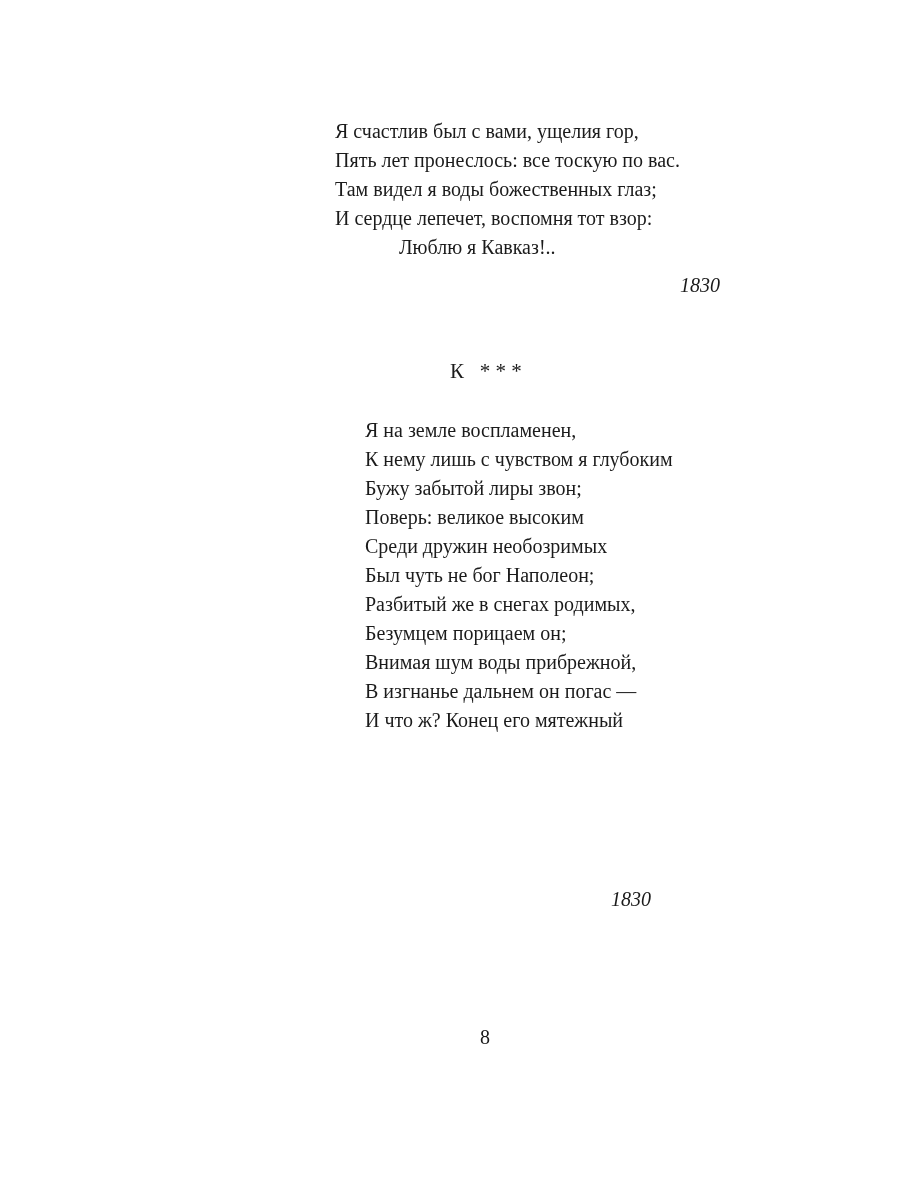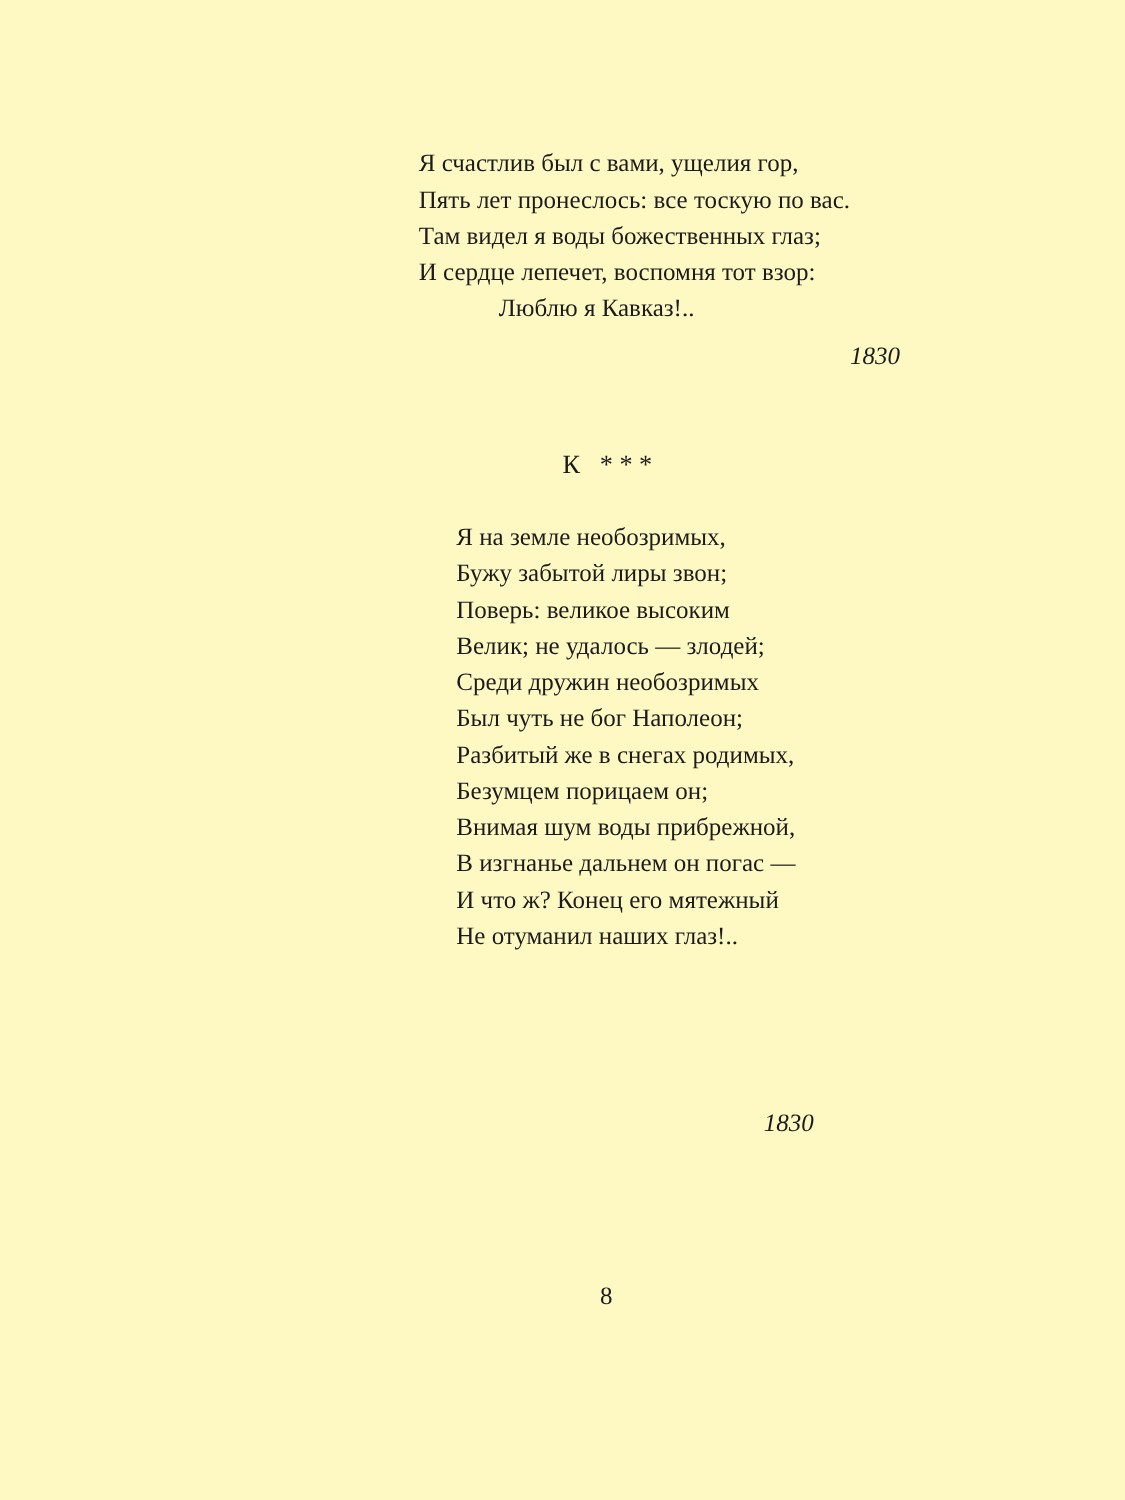--- a/index.html
+++ b/index.html
@@ -5,21 +5,21 @@
   * { margin: 0; padding: 0; box-sizing: border-box; }
   html, body {
     background: #e9e9e9;
     font-family: "Liberation Serif", "DejaVu Serif", serif;
   }
   .page {
     position: relative;
     width: 900px;
     height: 1200px;
     margin: 0 auto;
-    background: #fef9c3;
+    background: #ffffff;
     color: #1b1b1b;
     overflow: hidden;
   }
   .stanza .line {
     font-size: 20px;
     line-height: 29px;
     white-space: pre;
   }
   .stanza .line.indent {
     padding-left: 64px;
@@ -69,31 +69,30 @@
     <div class="line">Там видел я воды божественных глаз;</div>
     <div class="line">И сердце лепечет, воспомня тот взор:</div>
     <div class="line indent">Люблю я Кавказ!..</div>
   </div>
 
   <div class="date date-1">1830</div>
 
   <div class="poem-title">К   * * *</div>
 
   <div class="stanza stanza-k">
-    <div class="line">Я на земле необозримых,</div>
+    <div class="line">Я на земле воспламенен,</div>
+    <div class="line">К нему лишь с чувством я глубоким</div>
     <div class="line">Бужу забытой лиры звон;</div>
     <div class="line">Поверь: великое высоким</div>
-    <div class="line">Велик; не удалось — злодей;</div>
     <div class="line">Среди дружин необозримых</div>
     <div class="line">Был чуть не бог Наполеон;</div>
     <div class="line">Разбитый же в снегах родимых,</div>
     <div class="line">Безумцем порицаем он;</div>
     <div class="line">Внимая шум воды прибрежной,</div>
     <div class="line">В изгнанье дальнем он погас —</div>
     <div class="line">И что ж? Конец его мятежный</div>
-    <div class="line">Не отуманил наших глаз!..</div>
   </div>
 
   <div class="date date-2">1830</div>
 
   <div class="page-number">8</div>
 
 </div>
 
 </body></html>

